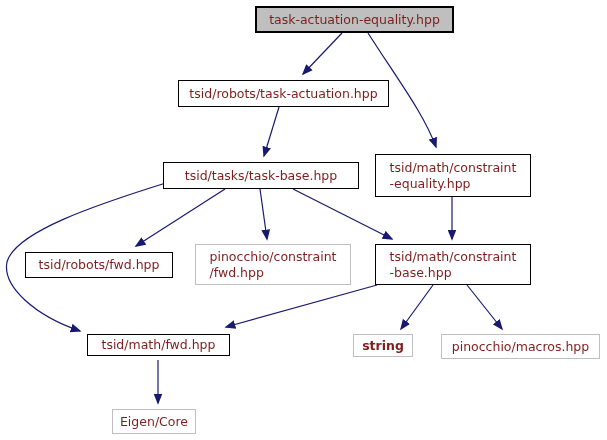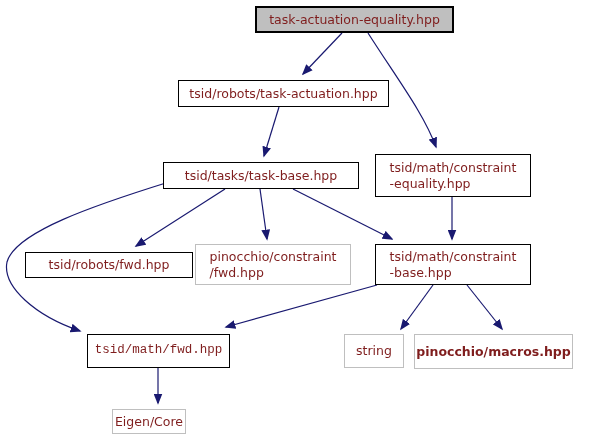--- a/index.html
+++ b/index.html
@@ -78,29 +78,29 @@
 
   <div class="node current" style="left:255px; top:6px; width:199px; height:27px;">task-actuation-equality.hpp</div>
 
   <div class="node internal" style="left:178px; top:80px; width:211px; height:27px;">tsid/robots/task-actuation.hpp</div>
 
   <div class="node internal" style="left:163px; top:162px; width:196px; height:27px;">tsid/tasks/task-base.hpp</div>
 
   <div class="node internal" style="left:375px; top:154px; width:156px; height:43px;">tsid/math/constraint
 -equality.hpp</div>
 
-  <div class="node internal" style="left:25px; top:252px; width:168px; height:26px;">tsid/robots/fwd.hpp</div>
+  <div class="node internal" style="left:25px; top:252px; width:148px; height:26px;">tsid/robots/fwd.hpp</div>
 
   <div class="node external" style="left:195px; top:244px; width:156px; height:41px;">pinocchio/constraint
 /fwd.hpp</div>
 
   <div class="node internal" style="left:375px; top:244px; width:156px; height:41px;">tsid/math/constraint
 -base.hpp</div>
 
-  <div class="node internal" style="left:87px; top:334px; width:143px; height:34px;font-family:Liberation Mono, monospace;">tsid/math/fwd.hpp</div>
+  <div class="node internal" style="left:87px; top:334px; width:143px; height:22px;">tsid/math/fwd.hpp</div>
 
-  <div class="node external" style="left:344px; top:334px; width:60px; height:34px;">string</div>
+  <div class="node external" style="left:353px; top:334px; width:60px; height:23px;font-weight:bold;">string</div>
 
-  <div class="node external" style="left:414px; top:334px; width:159px; height:35px;font-weight:bold;">pinocchio/macros.hpp</div>
+  <div class="node external" style="left:441px; top:334px; width:159px; height:25px;">pinocchio/macros.hpp</div>
 
-  <div class="node external" style="left:112px; top:409px; width:74px; height:25px;">Eigen/Core</div>
+  <div class="node external" style="left:112px; top:409px; width:84px; height:25px;">Eigen/Core</div>
 
 </div>
 
 </body></html>

